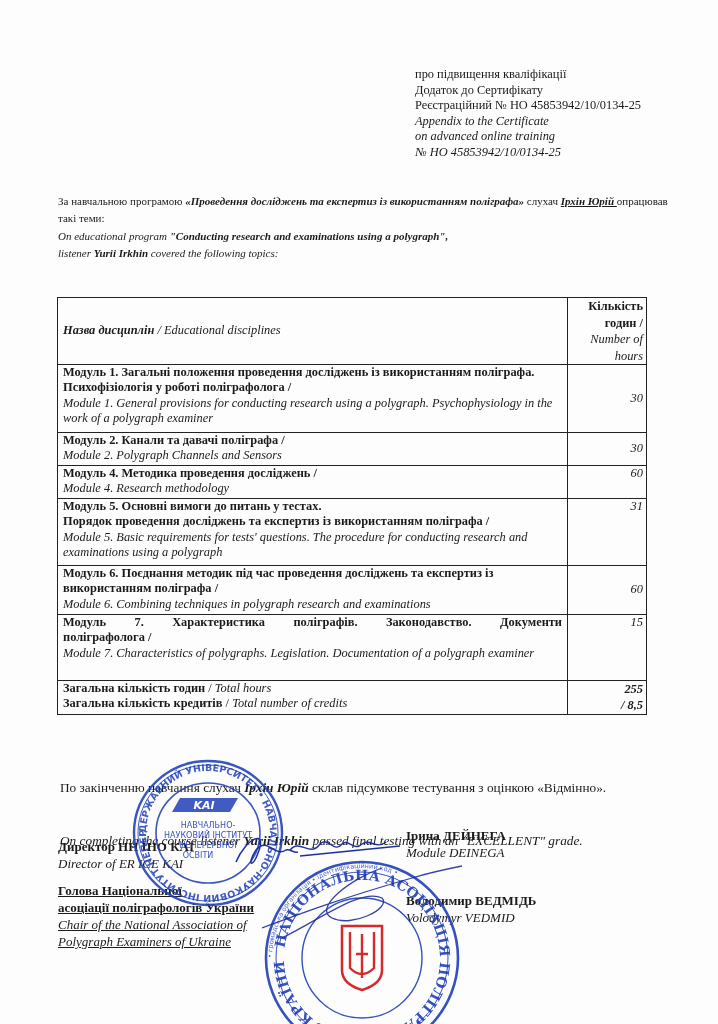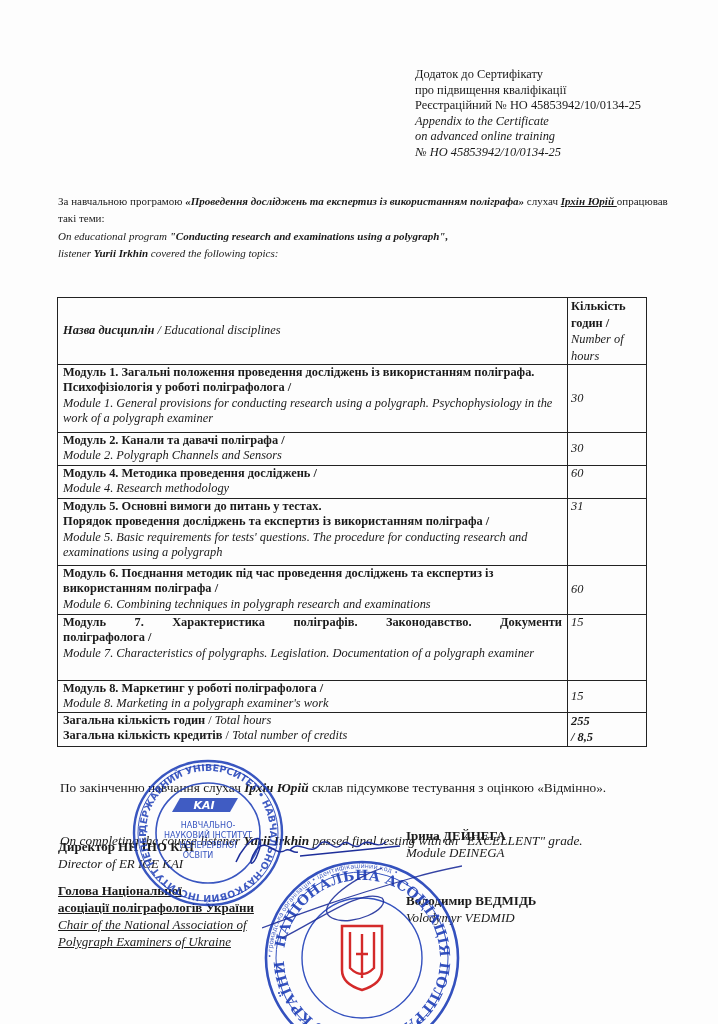--- a/index.html
+++ b/index.html
@@ -14,21 +14,21 @@
   .intro b { font-weight:bold; }
   .intro .bi { font-weight:bold; font-style:italic; }
   .intro .u { text-decoration:underline; font-weight:bold; font-style:italic; }
   .intro .it { font-style:italic; }
 
   table.disc {
     position:absolute; left:57px; top:297px; width:590px; border-collapse:collapse;
     font-size:12.4px; line-height:15.4px;
   }
   table.disc td { border:1.3px solid #222; vertical-align:top; padding:0 5px; }
-  table.disc td.hrs { width:72px; text-align:left; font-style:italic; vertical-align:middle; padding:0 3px;margin-top:11px; }
+  table.disc td.hrs { width:72px; text-align:right; font-style:italic; vertical-align:middle; padding:0 3px;margin-top:11px; }
   table.disc td.hrs.top { vertical-align:top; }
   table.disc tr.head td { height:63px; vertical-align:middle; }
   table.disc tr.head td.name { font-style:italic; }
   table.disc tr.head td.name b { font-style:italic; }
   table.disc tr.head td.hrs { font-style:normal; line-height:16.5px; }
   .ua { font-weight:bold; }
   .en { font-style:italic; }
   .just { text-align:justify; text-align-last:justify; display:block; }
   .tot td.hrs b { font-weight:bold; }
 
@@ -43,22 +43,22 @@
   .dir-name { left:406px; top:827px; }
   .chair-role { left:58px; top:882px;text-decoration:underline; }
   .chair-name { left:406px; top:892px; }
 
   svg.stamp { position:absolute; pointer-events:none; }
 </style>
 </head>
 <body>
 
 <div class="abs appendix">
+  <div>про підвищення кваліфікації</div>
   <div>Додаток до Сертифікату</div>
-  <div>про підвищення кваліфікації</div>
   <div>Реєстраційний № НО 45853942/10/0134-25</div>
   <div class="it">Appendix to the Certificate</div>
   <div class="it">on advanced online training</div>
   <div class="it">№ НО 45853942/10/0134-25</div>
 </div>
 
 <div class="abs intro">
   <div>
     <span>За навчальною програмою </span><span class="bi">«Проведення досліджень та експертиз із використанням поліграфа»</span><span> слухач </span><span class="u">Ірхін Юрій </span><span>опрацював такі теми:</span>
   </div>
@@ -118,27 +118,20 @@
     </td>
     <td class="hrs">60</td>
   </tr>
   <tr style="height:66px">
     <td>
       <div class="ua just">Модуль 7. Характеристика поліграфів. Законодавство. Документи</div>
       <div class="ua">поліграфолога /</div>
       <div class="en" style="text-align:justify">Module 7. Characteristics of polygraphs. Legislation. Documentation of a polygraph examiner</div>
     </td>
     <td class="hrs top">15</td>
-  </tr>
-  <tr style="height:32px">
-    <td>
-      <div class="ua">Модуль 8. Маркетинг у роботі поліграфолога /</div>
-      <div class="en">Module 8. Marketing in a polygraph examiner's work</div>
-    </td>
-    <td class="hrs">15</td>
   </tr>
   <tr class="tot" style="height:34px">
     <td>
       <div><b>Загальна кількість годин</b><span> / </span><i>Total hours</i></div>
       <div><b>Загальна кількість кредитів</b><span> / </span><i>Total number of credits</i></div>
     </td>
     <td class="hrs">
       <b>255</b><br>
       <b>/ 8,5</b>
     </td>

